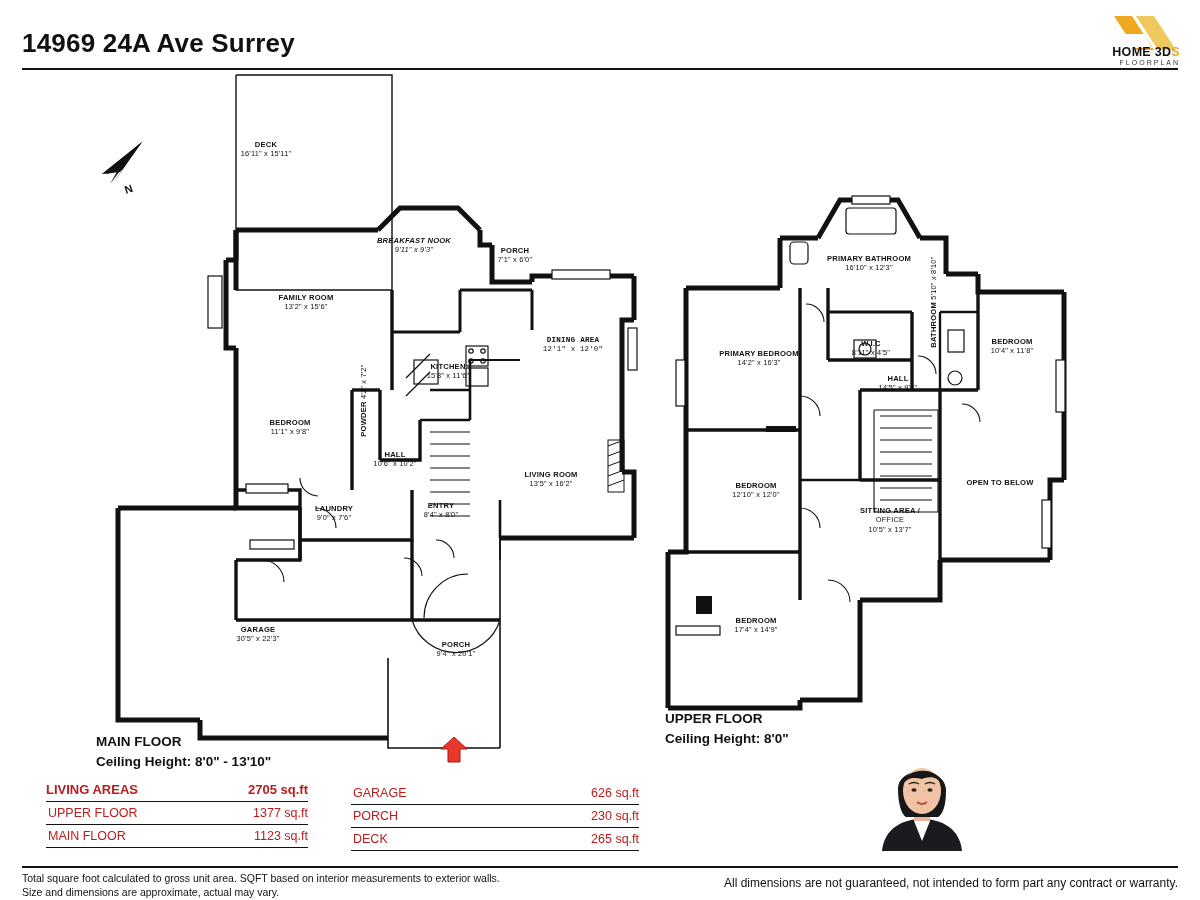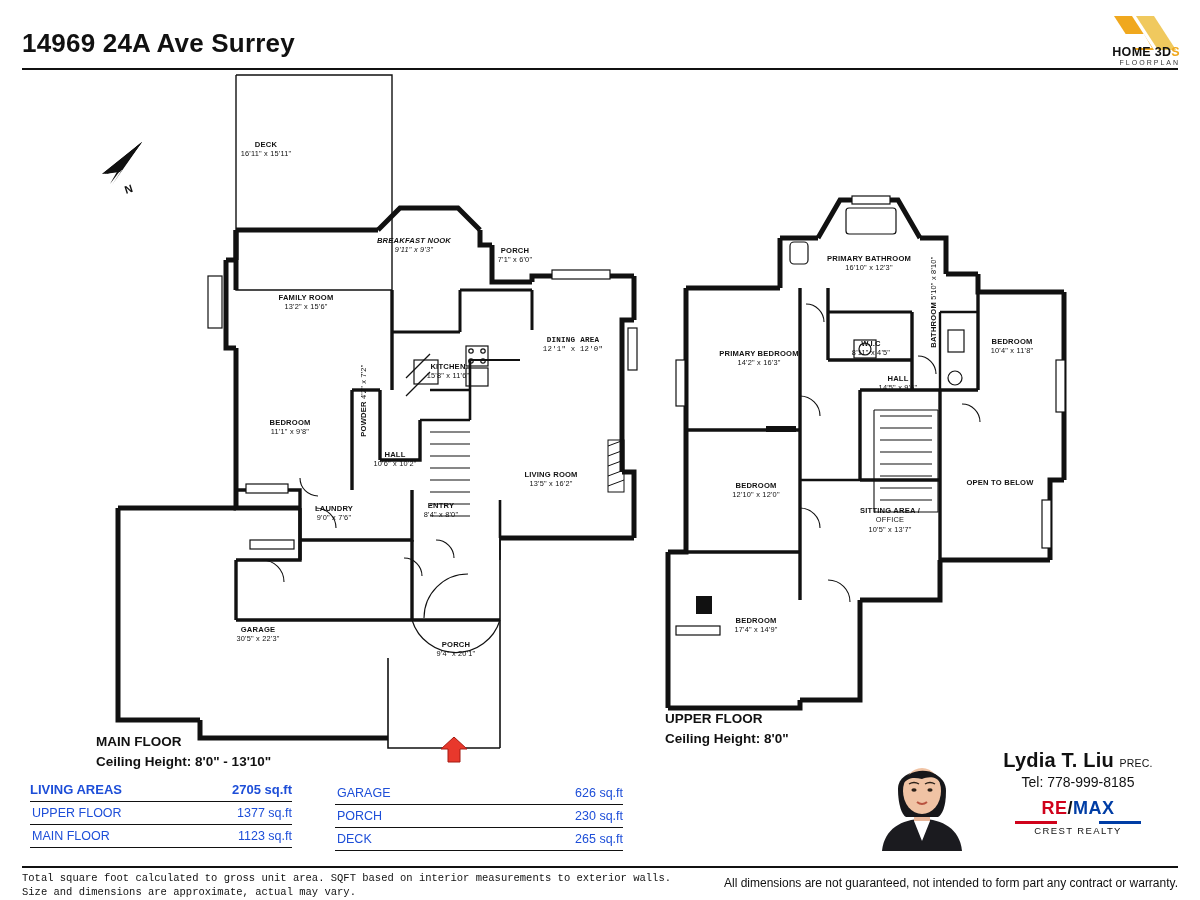--- a/index.html
+++ b/index.html
@@ -117,21 +117,22 @@
     left: 440px;
     top: 737px;
     width: 28px;
     height: 26px;
   }
 
   
   .area-table {
     position: absolute;
     font-size: 12.5px;
-    color: #1d4ed8;
+    color: #b91c1c;
+    margin-left: 16px;
   }
   .area-table .hdr {
     display: flex;
     justify-content: space-between;
     font-weight: bold;
     font-size: 13px;
     padding-bottom: 4px;
     border-bottom: 1.5px solid #111;
   }
   .area-table .row {
@@ -153,21 +154,20 @@
     height: 1.5px;
     background: #111;
   }
   #footer-left {
     position: absolute;
     left: 22px;
     top: 871px;
     font-size: 10.5px;
     line-height: 1.35;
     color: #111;
-    font-family: Liberation Mono, monospace;
   }
   #footer-right {
     position: absolute;
     right: 22px;
     top: 876px;
     font-size: 12px;
     color: #111;
     text-align: right;
   }
 
@@ -586,33 +586,20 @@
 
       <path d="M26,40 C28,22 64,20 66,40 C60,30 52,32 46,34 C38,32 32,32 26,40 Z" fill="#17171a"></path>
 
       <ellipse cx="38" cy="45" rx="2.6" ry="1.8" fill="#2b2118"></ellipse>
       <ellipse cx="54" cy="45" rx="2.6" ry="1.8" fill="#2b2118"></ellipse>
       <path d="M33,39 q5,-3 10,0" stroke="#2b2118" stroke-width="1.4" fill="none"></path>
       <path d="M49,39 q5,-3 10,0" stroke="#2b2118" stroke-width="1.4" fill="none"></path>
       <path d="M41,57 q5,4 10,0" stroke="#b9533f" stroke-width="2" fill="none"></path>
     </svg>
   </div>
-  <div id="agent-info">
-    <div id="agent-name">
-      <span>Lydia T. Liu</span> <span class="prec">PREC.</span>
-    </div>
-    <div id="agent-tel">Tel: 778-999-8185</div>
-    <div id="remax">
-      <div id="remax-word">
-        <span class="red">RE</span><span>/</span><span class="blue">MAX</span>
-      </div>
-      <div id="remax-bar"></div>
-      <div id="remax-sub">CREST REALTY</div>
-    </div>
-  </div>
 </div>
 
 <div id="footer-rule"></div>
 <div id="footer-left">
   <div>Total square foot calculated to gross unit area. SQFT based on interior measurements to exterior walls.</div>
   <div>Size and dimensions are approximate, actual may vary.</div>
 </div>
 <div id="footer-right">All dimensions are not guaranteed, not intended to form part any contract or warranty.</div>
 
 </body></html>

